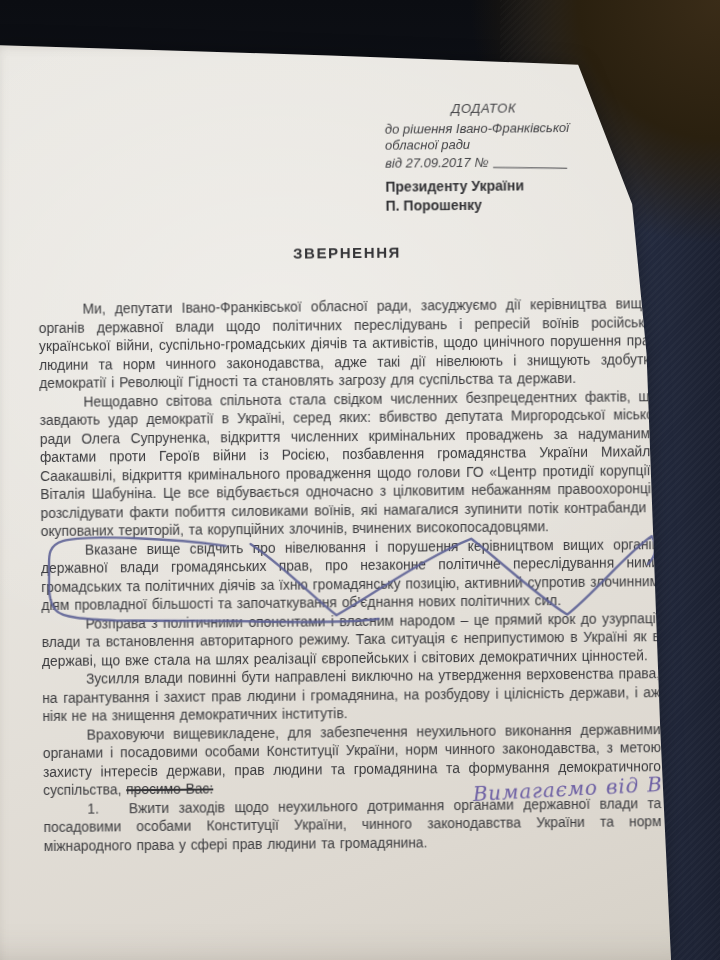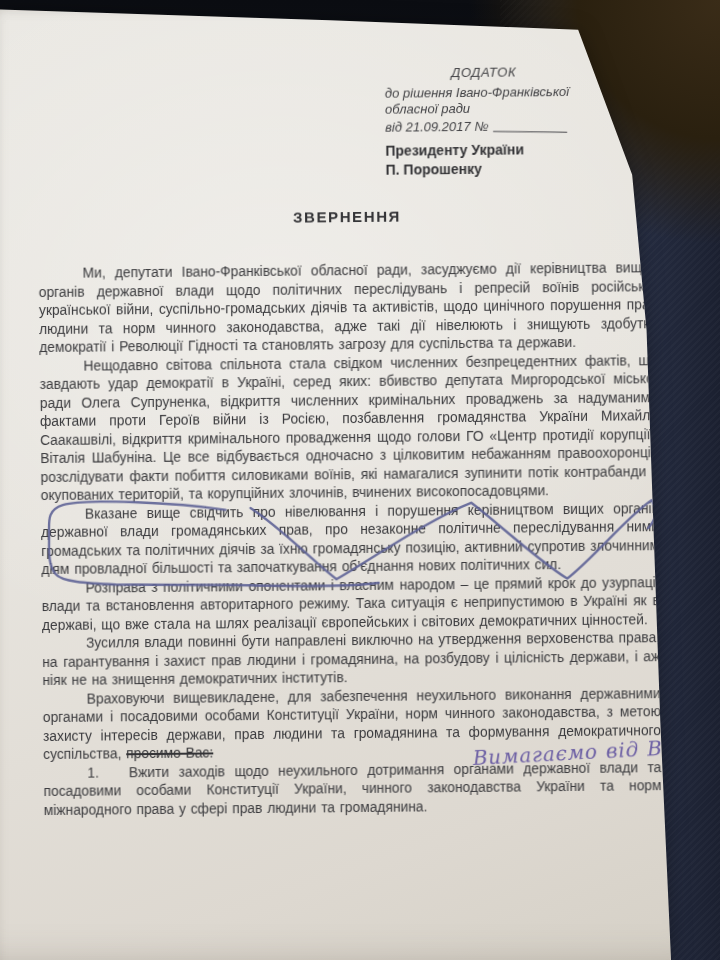--- a/index.html
+++ b/index.html
@@ -14,21 +14,21 @@
     position:absolute;top:0;right:0;width:220px;height:100%;
     background:
       repeating-linear-gradient(135deg, rgba(255,255,255,0.025) 0 2px, rgba(0,0,0,0) 2px 5px),
       linear-gradient(90deg, rgba(30,36,52,0) 0%, #1d2332 28%, #262d42 62%, #1b2030 100%);
   }
   .bg-brown{
     position:absolute;top:0;right:0;width:260px;height:330px;
     background:radial-gradient(130% 100% at 100% 0%, #3a2c18 0%, #2a200f 42%, rgba(26,20,10,0) 74%);
   }
   
-  .paper-wrap{position:absolute;inset:0;filter:drop-shadow(-5px 7px 12px rgba(0,0,0,0.55));}
+  .paper-wrap{position:absolute;inset:0;filter:drop-shadow(-5px 7px 12px rgba(0,0,0,0.55));margin-top:36px;}
   .paper{
     position:absolute;inset:0;
     clip-path:polygon(0% 1.0%, 45.8% 2.1%, 80.3% 3.1%, 87.8% 18.2%, 89.8% 34.4%, 91.7% 75%, 93.2% 100%, 0% 100%);
     background:
       radial-gradient(90% 55% at 38% 32%, rgba(255,255,255,0.30), rgba(255,255,255,0) 70%),
       linear-gradient(160deg, #ebe9e4 0%, #e7e4de 45%, #ddd8d0 82%, #d5d0c6 100%);
     box-shadow: inset 0 12px 16px -9px rgba(75,70,60,0.40), inset -26px -8px 42px -18px rgba(90,80,65,0.38);
   }
   
   .content{
@@ -73,21 +73,21 @@
 </div>
 
 <div class="paper-wrap">
   <div class="paper">
     <div class="content">
 
       <div class="annex">
         <div class="annex-title">ДОДАТОК</div>
         <div>до рішення Івано-Франківської</div>
         <div>обласної ради</div>
-        <div><span>від 21.09.2017 №</span><span class="blank-line"></span></div>
+        <div><span>від 27.09.2017 №</span><span class="blank-line"></span></div>
       </div>
 
       <div class="recipient">
         <div>Президенту України</div>
         <div>П. Порошенку</div>
       </div>
 
       <h1 class="doc-title">ЗВЕРНЕННЯ</h1>
 
       <div class="body-text">

